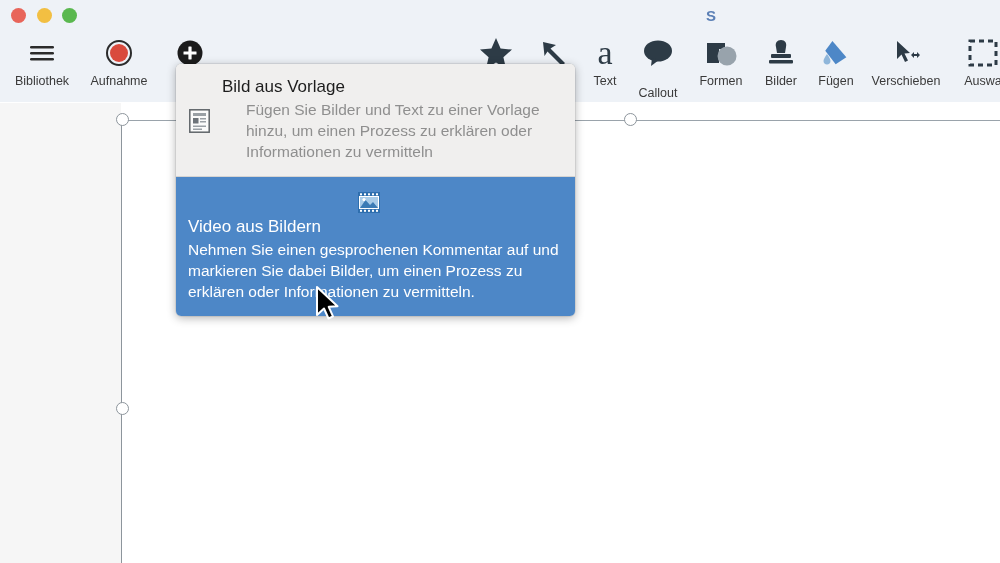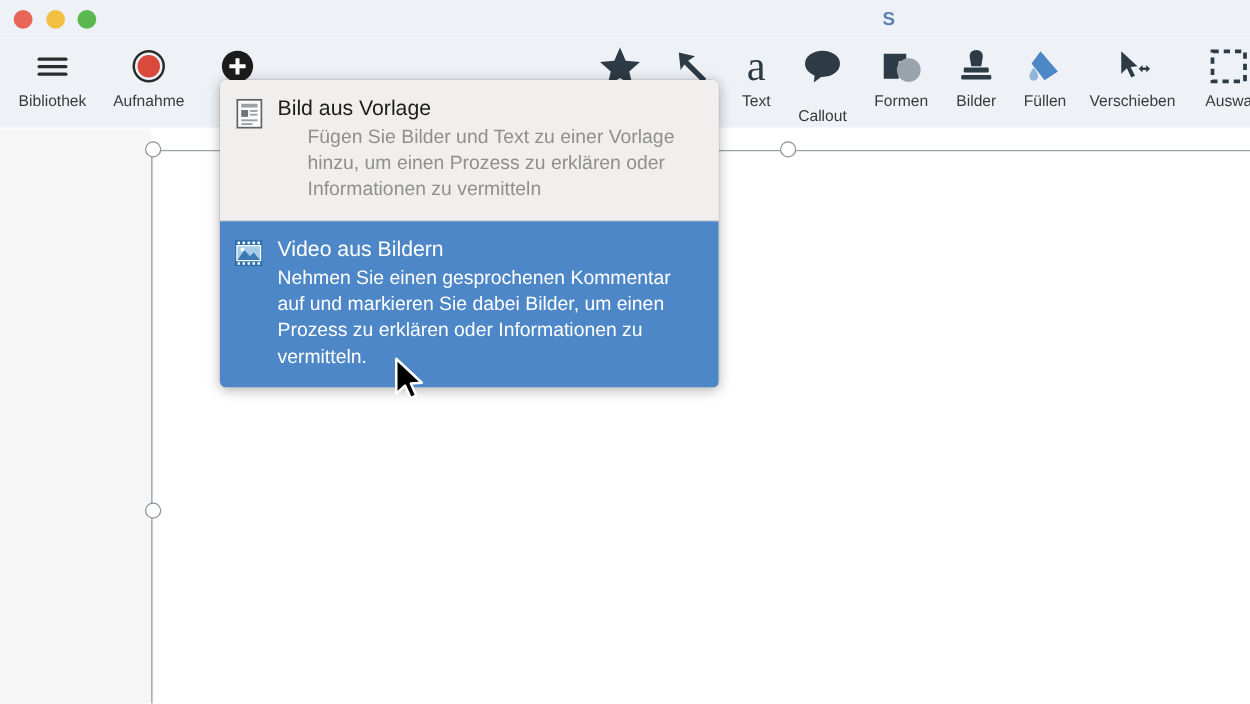--- a/index.html
+++ b/index.html
@@ -148,30 +148,32 @@
     background: #f0efee;
     box-shadow: 0 2px 10px rgba(0,0,0,0.30), 0 0 0 0.5px rgba(0,0,0,0.13);
     overflow: hidden;
     z-index: 50;
   }
   .menu-item {
     position: relative;
     display: flex;
     padding: 12px 14px 14px 12px;
     box-sizing: border-box;
+    align-items: center;
   }
   .menu-item.normal { background: #f0efee; }
   .menu-item.normal + .sep { background: #d6d4d2; }
   .sep {
     height: 1px;
     width: 100%;
     background: #d6d4d2;
   }
   .menu-item.selected {
     background: #4d87c7;
+    flex-direction: column;
   }
   .mi-icon {
     flex: 0 0 auto;
     width: 22px;
     height: 24px;
     margin-right: 12px;
     margin-top: 3px;
     display: flex;
     align-items: flex-start;
     justify-content: center;
@@ -303,21 +305,21 @@
       <div class="lbl">Bilder</div>
     </div>
 
     <div class="tool" style="left:812px;width:48px;">
       <div class="ico">
         <svg width="34" height="32" viewBox="0 0 34 32">
           <path d="M11 5 L28 18 L19 27 L6 16 Z" fill="#4d87c7" transform="rotate(12 17 16)"></path>
           <path d="M8 17 C6 20 4.5 22 4.5 24 C4.5 26 6 27.5 8 27.5 C10 27.5 11.5 26 11.5 24 C11.5 22 10 20 8 17 Z" fill="#8fb6da"></path>
         </svg>
       </div>
-      <div class="lbl">Füllen</div>
+      <div class="lbl">Fügen</div>
     </div>
 
     <div class="tool" style="left:860px;width:92px;">
       <div class="ico">
         <svg width="34" height="32" viewBox="0 0 34 32">
           <path d="M8 4 L8 22 L12.5 17.5 L16 25 L19 23.5 L15.5 16.5 L21 16 Z" fill="#2d3b46"></path>
           <path d="M22 18 l3 -3 l0 2 l3 0 l0 -2 l3 3 l-3 3 l0 -2 l-3 0 l0 2 Z" fill="#2d3b46"></path>
           <path d="M25 20.5 l0 0" fill="none"></path>
         </svg>
       </div>

